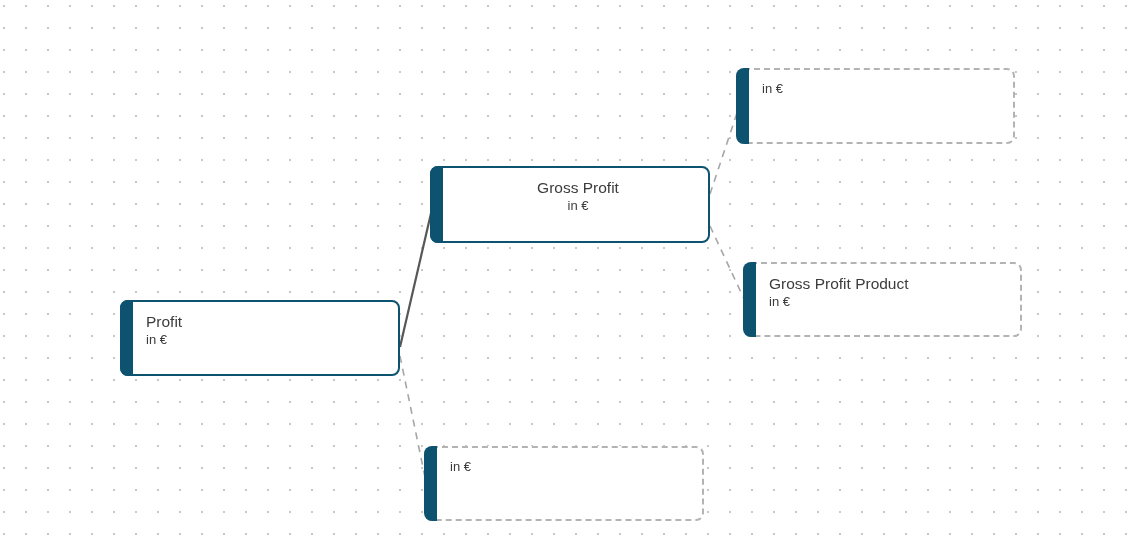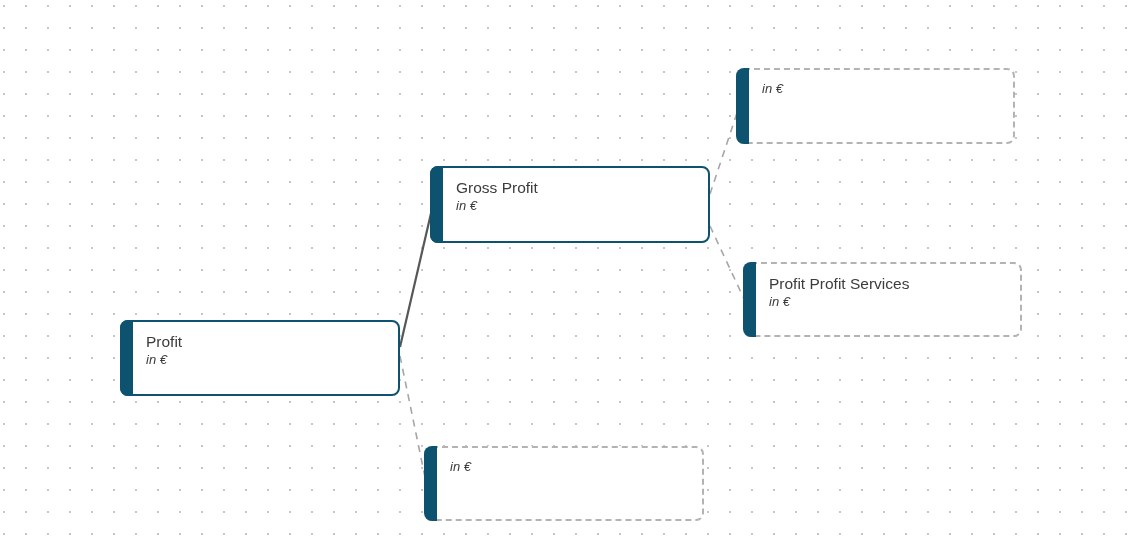--- a/index.html
+++ b/index.html
@@ -58,57 +58,56 @@
   }
   .node-title {
     font-size: 15.5px;
     line-height: 19px;
     color: var(--title-color, #3c3c3c);
   }
   .node-subtitle {
     font-size: 13px;
     line-height: 17px;
     color: var(--title-color, #3c3c3c);
-    font-style: italic;
   }
 </style>
 </head>
 <body>
 
 <div class="canvas">
   <svg class="edges-layer" xmlns="http://www.w3.org/2000/svg">
       <line x1="400" y1="347" x2="432" y2="209" class="edge solid"></line>
       <line x1="400" y1="356" x2="426" y2="482" class="edge dashed"></line>
       <line x1="710" y1="194" x2="738" y2="110" class="edge dashed"></line>
       <line x1="710" y1="226" x2="745" y2="301" class="edge dashed"></line>
     </svg>
-<div class="node solid" style="left: 120px; top: 320px; width: 280px; height: 76px;">
+<div class="node solid" style="left: 120px; top: 300px; width: 280px; height: 76px;">
       <div class="accent-bar"></div>
       <div class="node-text">
         <div class="node-title">Profit</div>
         <div class="node-subtitle">in €</div>
       </div>
     </div>
-    <div class="node solid" style="left: 430px; top: 166px; width: 280px; height: 77px;">
+    <div class="node solid" style="left: 430px; top: 166px; width: 280px; height: 77px; text-align: center;">
       <div class="accent-bar"></div>
       <div class="node-text">
         <div class="node-title">Gross Profit</div>
         <div class="node-subtitle">in €</div>
       </div>
     </div>
     <div class="node dashed" style="left: 736px; top: 68px; width: 279px; height: 76px;">
       <div class="accent-bar"></div>
       <div class="node-text">
         <div class="node-subtitle">in €</div>
       </div>
     </div>
     <div class="node dashed" style="left: 743px; top: 262px; width: 279px; height: 75px;">
       <div class="accent-bar"></div>
       <div class="node-text">
-        <div class="node-title">Profit Profit Services</div>
+        <div class="node-title">Gross Profit Product</div>
         <div class="node-subtitle">in €</div>
       </div>
     </div>
     <div class="node dashed" style="left: 424px; top: 446px; width: 280px; height: 75px;">
       <div class="accent-bar"></div>
       <div class="node-text">
         <div class="node-subtitle">in €</div>
       </div>
     </div>
   </div>

